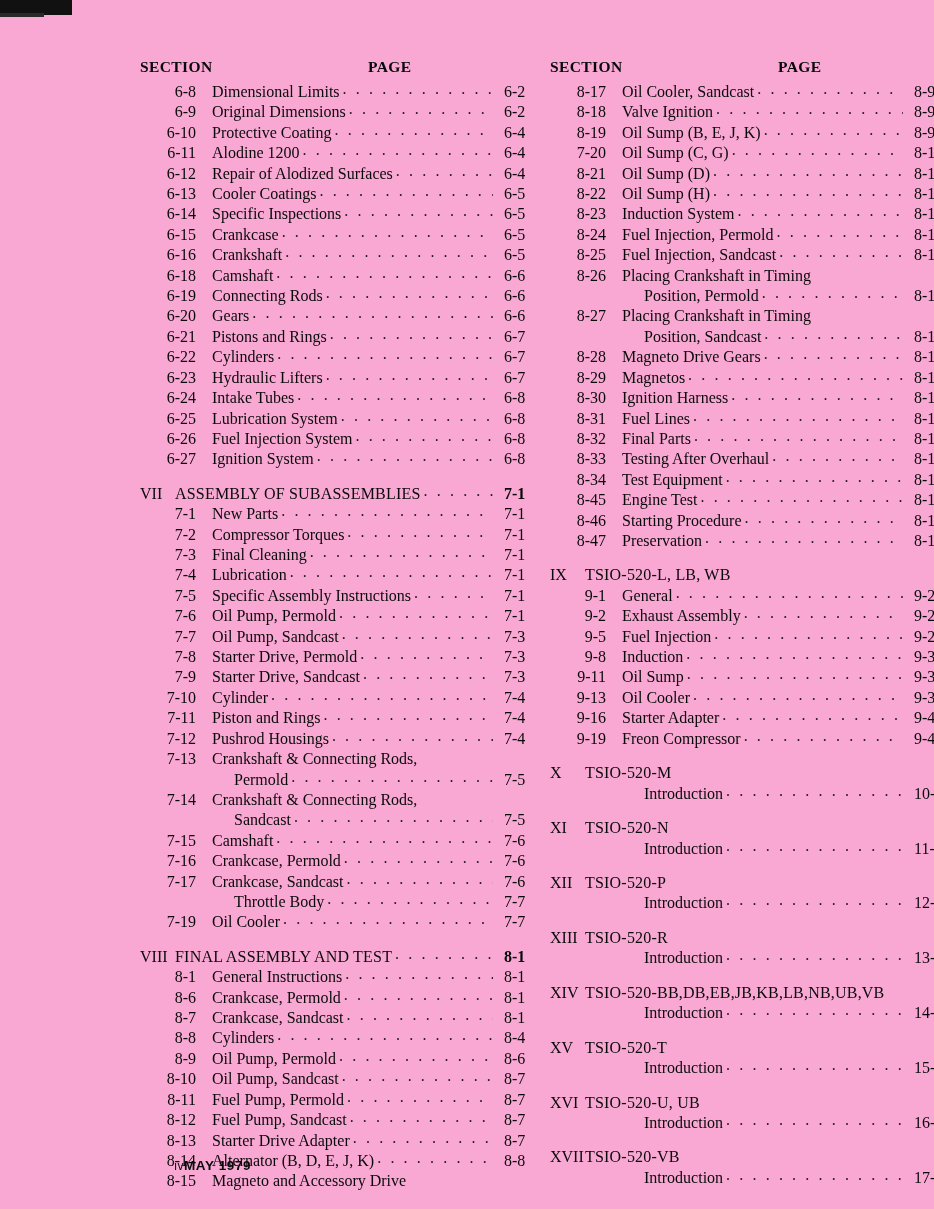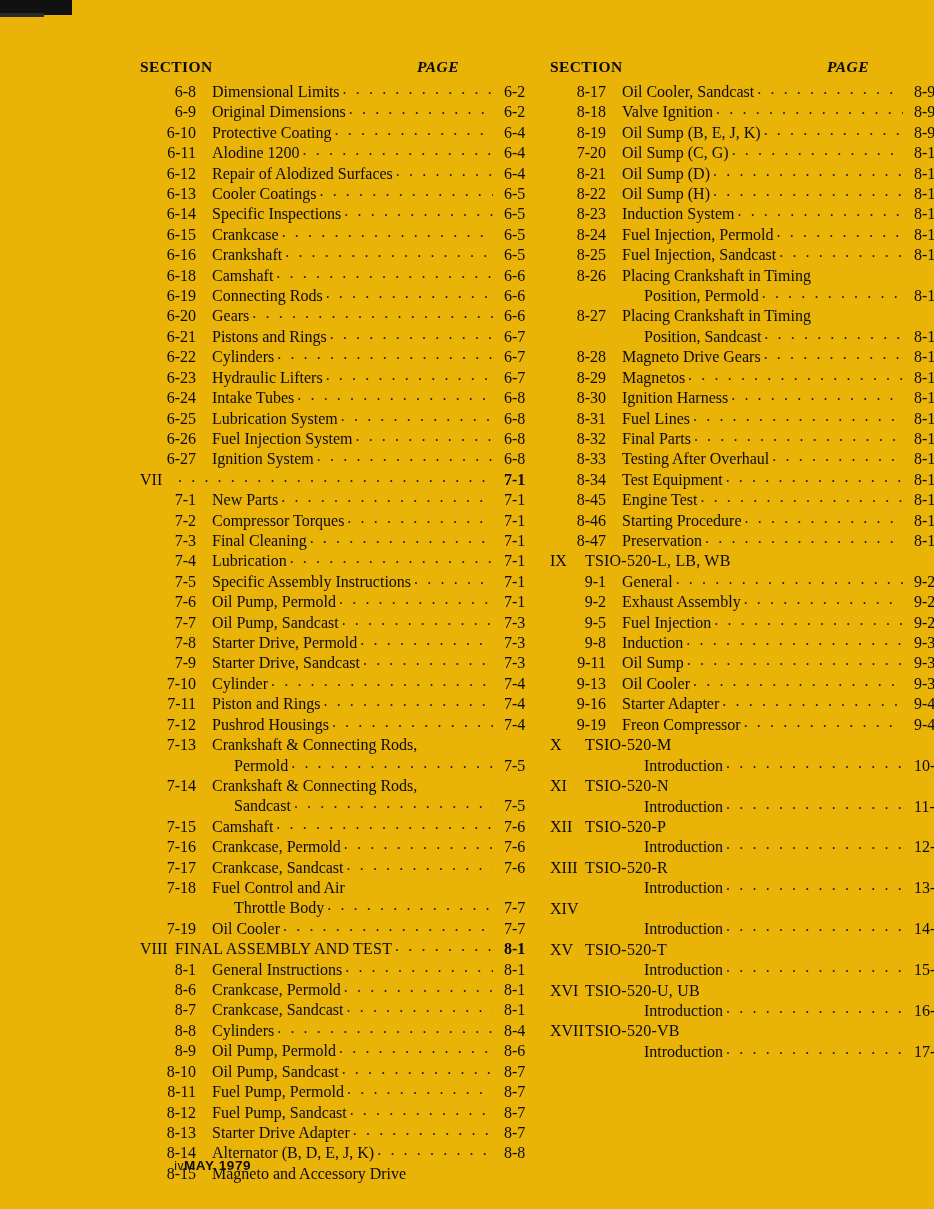--- a/index.html
+++ b/index.html
@@ -10,21 +10,21 @@
   }
   body {
     font-family: "Liberation Serif", "DejaVu Serif", serif;
     color: #0a0a0a;
   }
   #page {
     position: relative;
     width: 934px;
     height: 1209px;
     overflow: hidden;
-    background: #eab308;
+    background: #f9a8d4;
   }
   
   #scan-artifact {
     position: absolute;
     left: 0;
     top: 0;
     width: 72px;
     height: 15px;
     background: #111111;
   }
@@ -56,30 +56,30 @@
     display: flex;
     font-weight: bold;
     font-size: 15.5px;
     letter-spacing: 0.4px;
     margin-bottom: 5px;
     height: 19px;
   }
   .colhead .sec-word { width: 228px; }
   .colhead .page-word {
     width: 140px;
-    text-align: center;
+    text-align: left;
     padding-right: 2px;
-    font-style: italic;
   }
 
   
   .chapter {
     display: flex;
     align-items: baseline;
     font-size: 16px;
+    margin-top: 14px;
     margin-bottom: 1px;
     line-height: 19.5px;
   }
   .chapter .rn {
     width: 35px;
     flex: 0 0 35px;
     text-align: left;
   }
   .chapter .ctitle {
     flex: 1 1 auto;
@@ -294,20 +294,21 @@
           <span class="page">6-8</span>
         </div>
         <div class="entry">
           <span class="num">6-27</span>
           <span class="title">Ignition System</span>
           <span class="leader">. . . . . . . . . . . . . . . . . . . . . . . . . . . . . . . . . . . . . . . . . .</span>
           <span class="page">6-8</span>
         </div>
         <div class="chapter">
           <span class="rn">VII</span>
+          <span class="ctitle">ASSEMBLY OF SUBASSEMBLIES</span>
           <span class="leader">. . . . . . . . . . . . . . . . . . . . . . . . . . . . . . . . . . . . . . . . . .</span>
           <span class="cpage">7-1</span>
         </div>
         <div class="entry">
           <span class="num">7-1</span>
           <span class="title">New Parts</span>
           <span class="leader">. . . . . . . . . . . . . . . . . . . . . . . . . . . . . . . . . . . . . . . . . .</span>
           <span class="page">7-1</span>
         </div>
         <div class="entry">
@@ -410,26 +411,20 @@
           <span class="num">7-16</span>
           <span class="title">Crankcase, Permold</span>
           <span class="leader">. . . . . . . . . . . . . . . . . . . . . . . . . . . . . . . . . . . . . . . . . .</span>
           <span class="page">7-6</span>
         </div>
         <div class="entry">
           <span class="num">7-17</span>
           <span class="title">Crankcase, Sandcast</span>
           <span class="leader">. . . . . . . . . . . . . . . . . . . . . . . . . . . . . . . . . . . . . . . . . .</span>
           <span class="page">7-6</span>
-        </div>
-        <div class="entry wrapfirst">
-          <span class="num">7-18</span>
-          <span class="title">Fuel Control and Air</span>
-          <span class="leader">. . . . . . . . . . . . . . . . . . . . . . . . . . . . . . . . . . . . . . . . . .</span>
-          <span class="page">7-7</span>
         </div>
         <div class="entry cont">
           <span class="num"></span>
           <span class="title">Throttle Body</span>
           <span class="leader">. . . . . . . . . . . . . . . . . . . . . . . . . . . . . . . . . . . . . . . . . .</span>
           <span class="page">7-7</span>
         </div>
         <div class="entry">
           <span class="num">7-19</span>
           <span class="title">Oil Cooler</span>
@@ -744,20 +739,21 @@
           <span class="spacer"></span>
         </div>
         <div class="entry sub">
           <span class="num"></span>
           <span class="title">Introduction</span>
           <span class="leader">. . . . . . . . . . . . . . . . . . . . . . . . . . . . . . . . . . . . . . . . . .</span>
           <span class="page">13-1</span>
         </div>
         <div class="chapter nopage">
           <span class="rn">XIV</span>
+          <span class="ctitle">TSIO-520-BB,DB,EB,JB,KB,LB,NB,UB,VB</span>
           <span class="spacer"></span>
         </div>
         <div class="entry sub">
           <span class="num"></span>
           <span class="title">Introduction</span>
           <span class="leader">. . . . . . . . . . . . . . . . . . . . . . . . . . . . . . . . . . . . . . . . . .</span>
           <span class="page">14-1</span>
         </div>
         <div class="chapter nopage">
           <span class="rn">XV</span>

